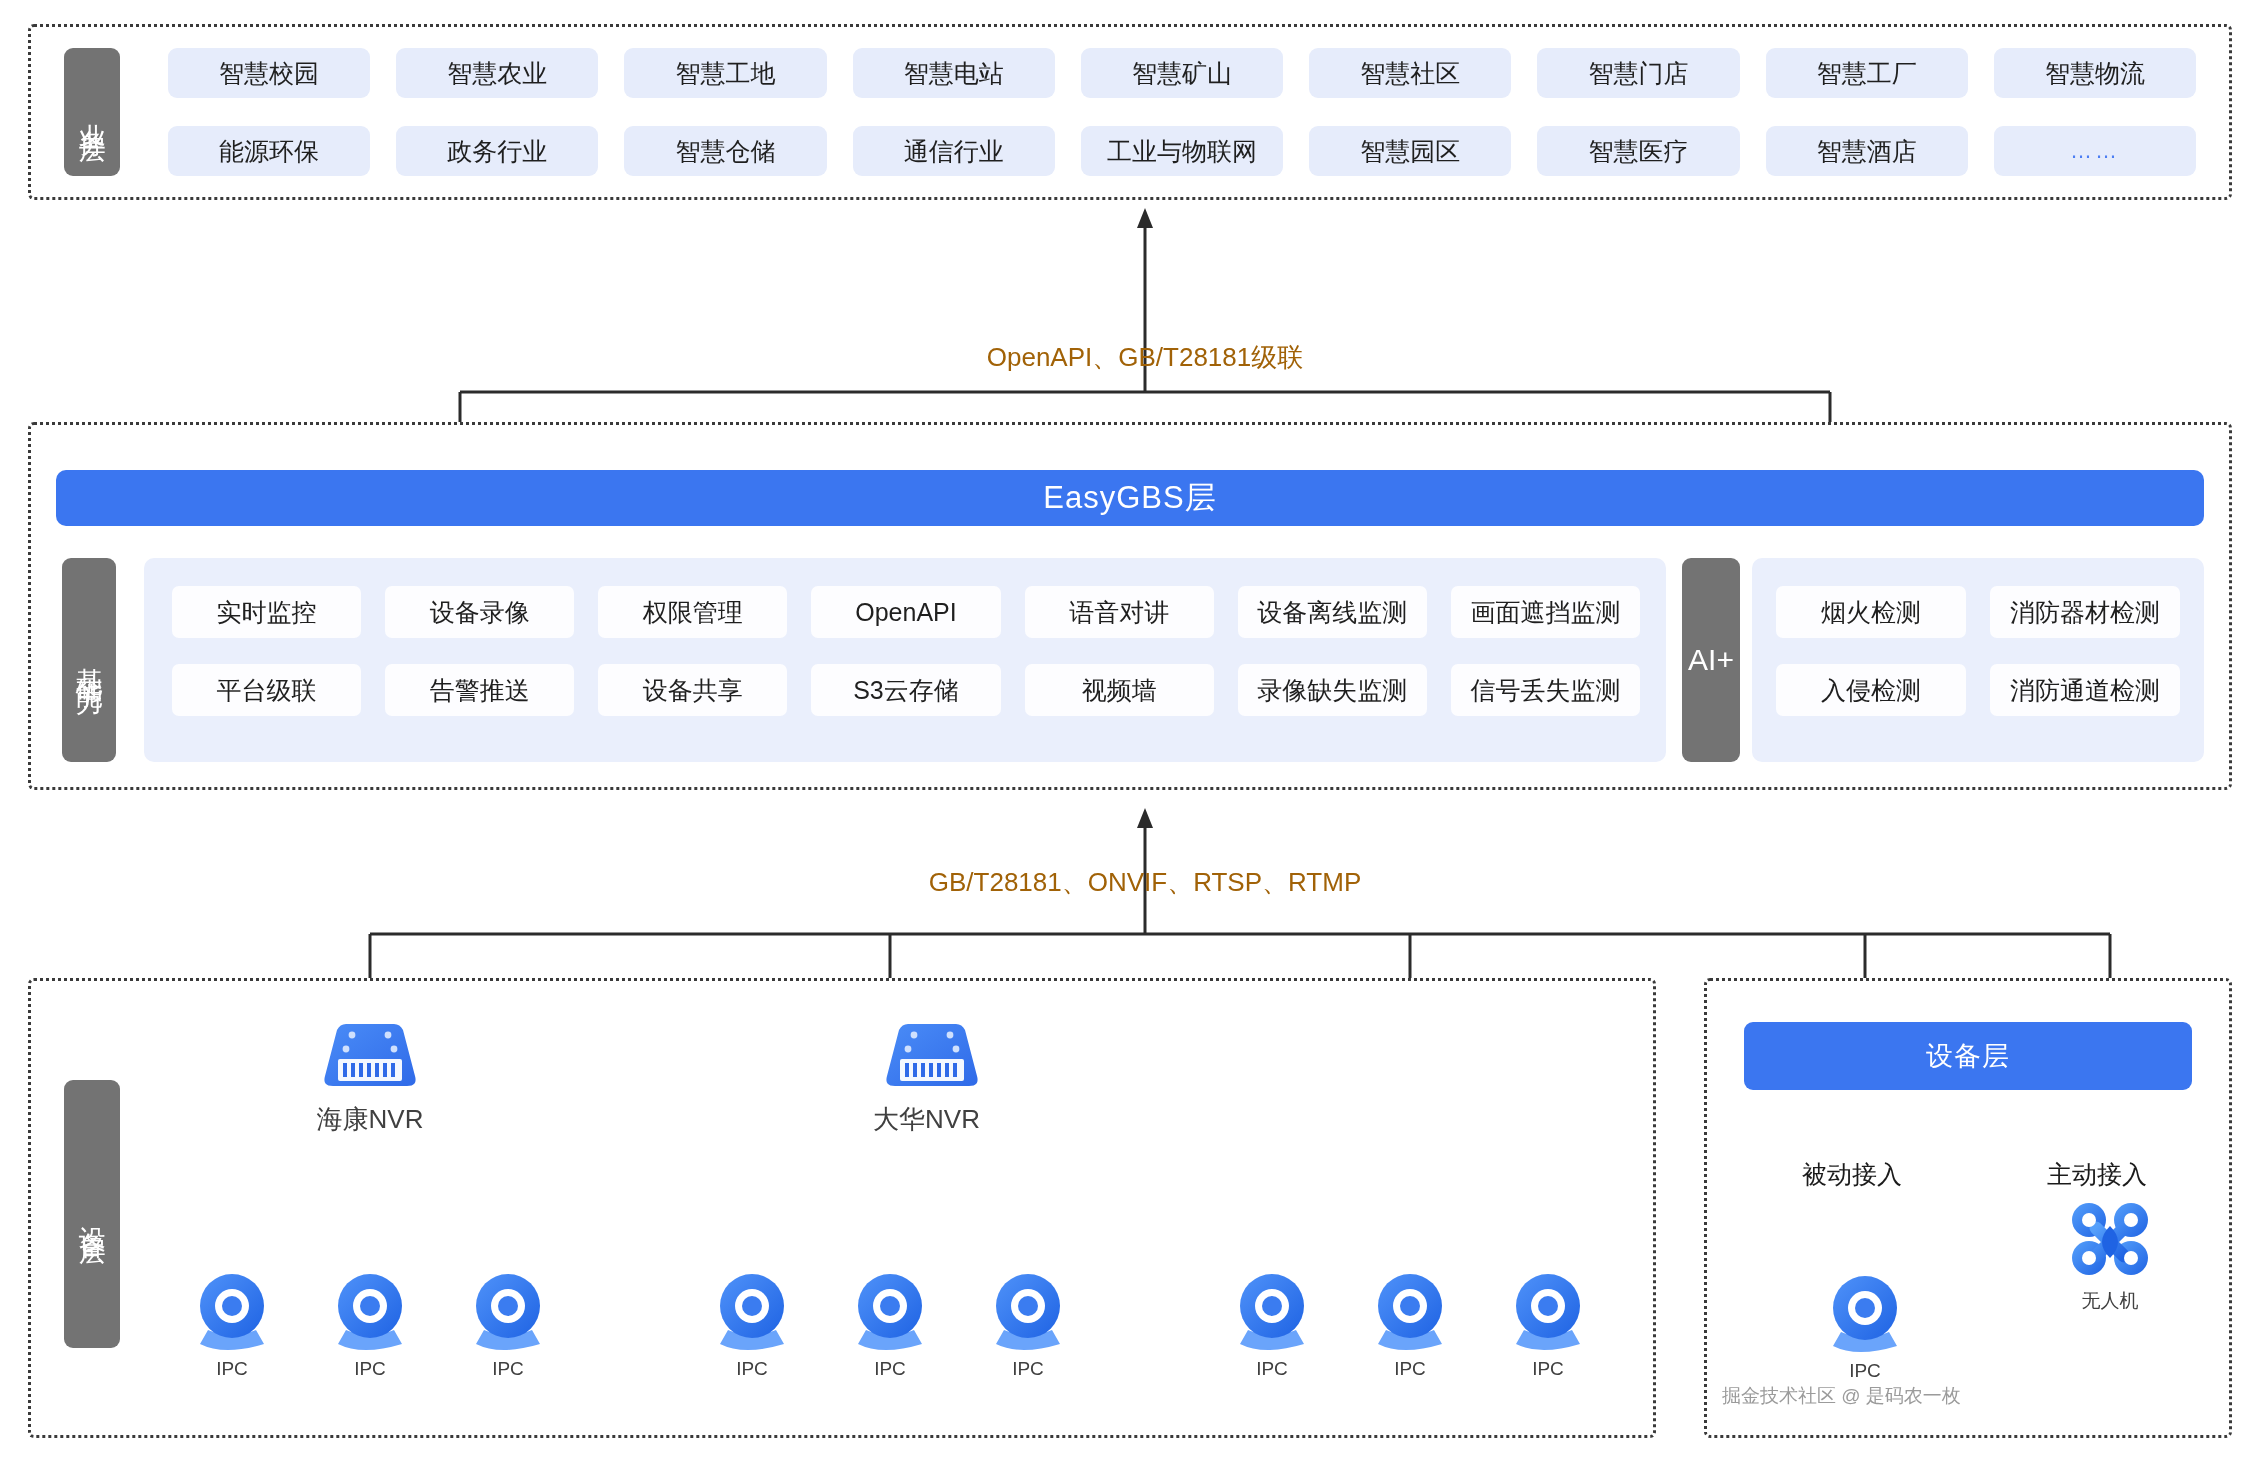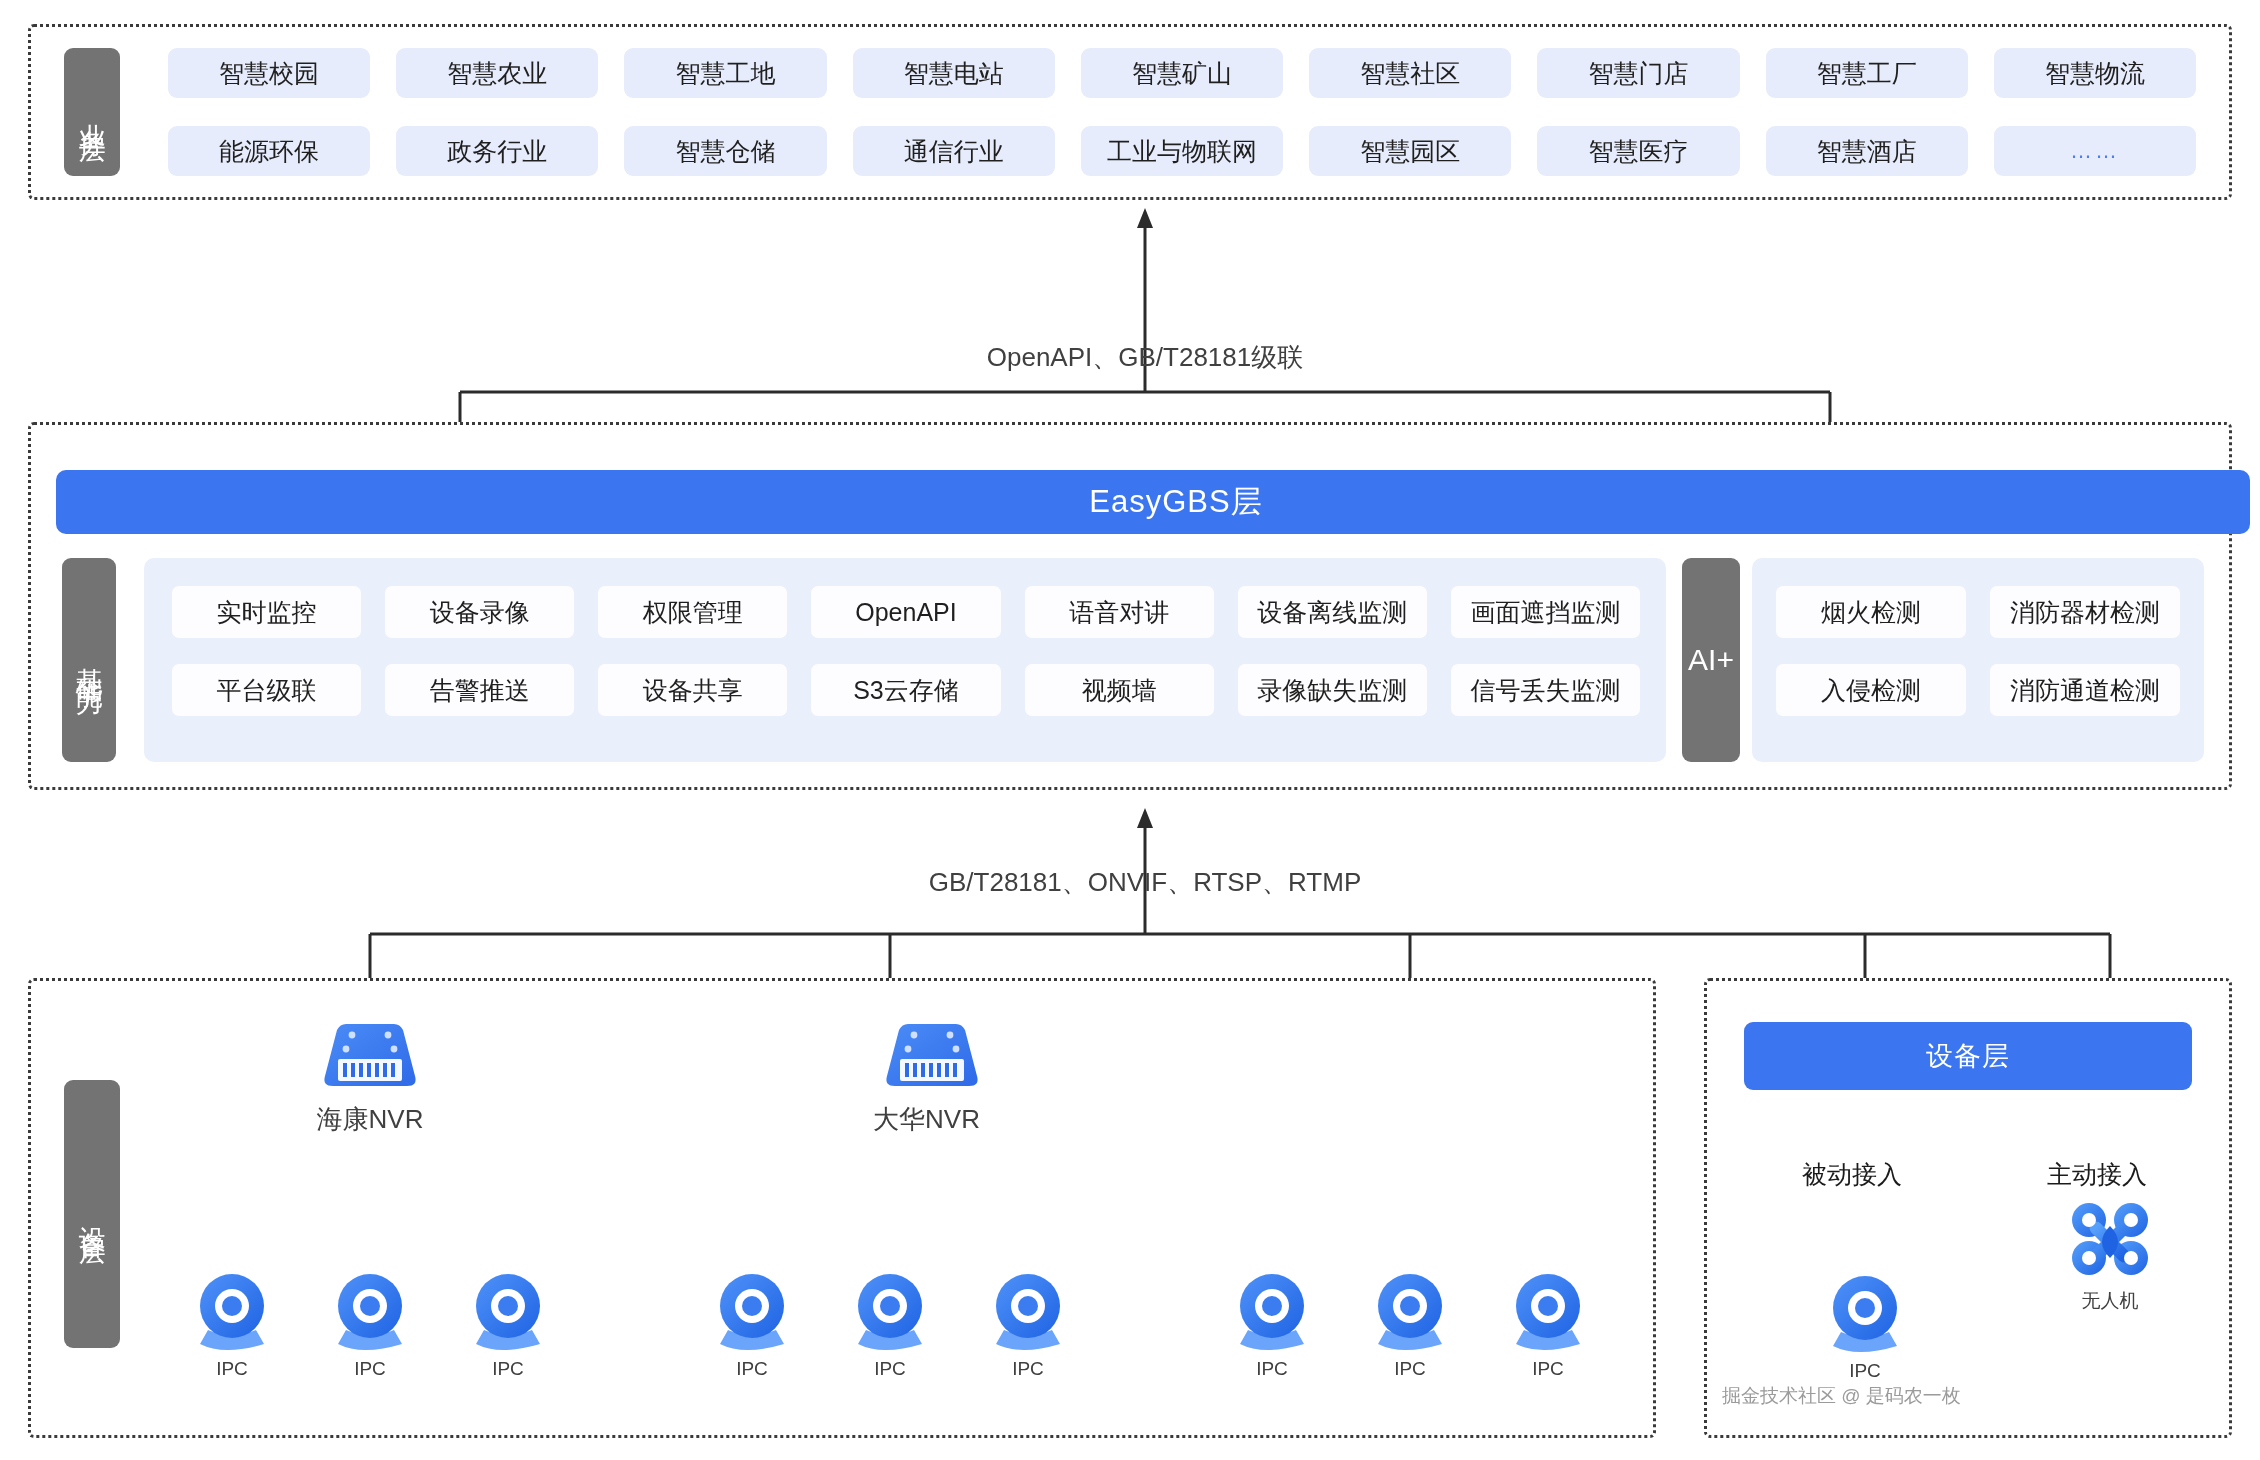--- a/index.html
+++ b/index.html
@@ -114,21 +114,21 @@
     color:#404040;
     margin-top:8px;
     white-space:nowrap;
   }
   .ipc .nlabel{font-size:19px;margin-top:4px;}
 
   
   .link-text{
     position:absolute;
     font-size:26px;
-    color:#404040;
+    color:#a16207;
     white-space:nowrap;
     text-align:center;
   }
   .small-link-text{
     position:absolute;
     font-size:25px;
     color:#1b1b1b;
     white-space:nowrap;
   }
 
@@ -226,21 +226,21 @@
     <div class="chip">智慧园区</div>
     <div class="chip">智慧医疗</div>
     <div class="chip">智慧酒店</div>
     <div class="chip dots">……</div>
   </div>
 
   <div class="link-text" style="left:845px;top:340px;width:600px;">OpenAPI、GB/T28181级联</div>
 
   <div class="dashed-panel" style="left:28px;top:422px;width:2204px;height:368px;"></div>
 
-  <div class="gbs-bar" style="left:56px;top:470px;width:2148px;height:64px;padding-left:46px;">
+  <div class="gbs-bar" style="left:56px;top:470px;width:2148px;height:56px;">
     <span>EasyGBS层</span>
   </div>
 
   <div class="vtab" style="left:62px;top:558px;width:54px;height:204px;">
     <span class="vtxt">基础能力</span>
   </div>
 
   <div class="cap-panel" style="left:144px;top:558px;width:1522px;height:204px;"></div>
   <div class="cap-grid" style="left:172px;top:586px;width:1468px;grid-template-columns:repeat(7,1fr);">
     <div class="cap-chip">实时监控</div>

